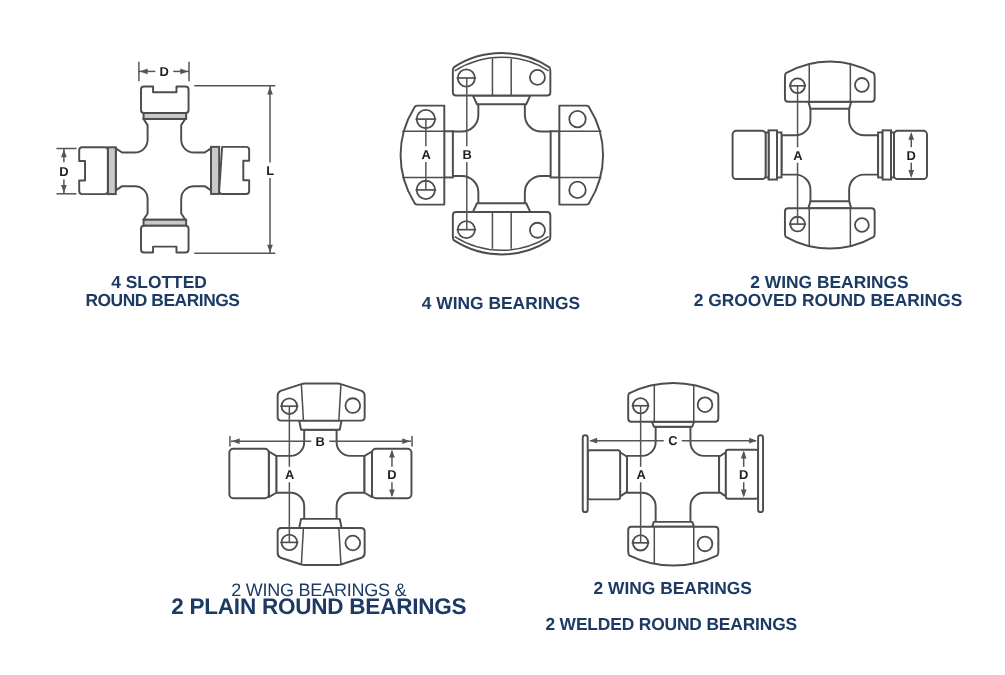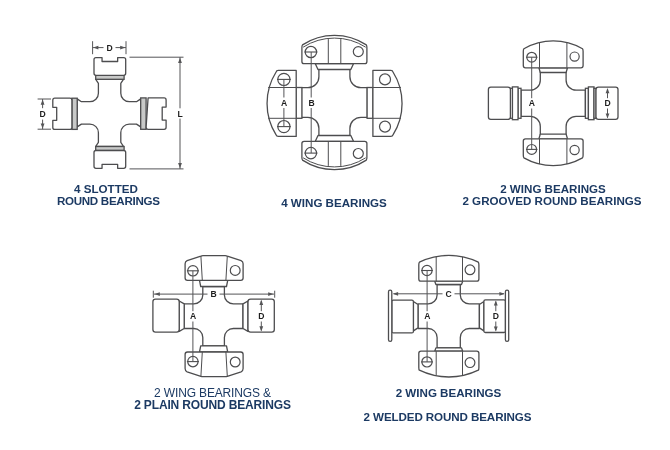--- a/index.html
+++ b/index.html
@@ -182,14 +182,14 @@
     <path d="M495.8 331.6 L493.9 326.4 L497.7 326.4 Z" fill="#555557"></path>
     <rect x="492.1" y="312.0" width="7.4" height="8.4" fill="#fff"></rect>
     <text x="495.8" y="319.3" font-family="Liberation Sans, sans-serif" font-size="8.6" font-weight="bold" fill="#1e1e1e" text-anchor="middle">D</text>
 </svg>
 <div style="position:absolute;left:-44.0px;top:182.5px;width:300px;text-align:center;font-size:11.6px;font-weight:bold;color:#1c3a63;letter-spacing:0px;line-height:12px;">4 SLOTTED</div>
 <div style="position:absolute;left:-41.7px;top:194.5px;width:300px;text-align:center;font-size:11.6px;font-weight:bold;color:#1c3a63;letter-spacing:-0.3px;line-height:12px;">ROUND BEARINGS</div>
 <div style="position:absolute;left:184.0px;top:182.5px;width:300px;text-align:center;font-size:11.6px;font-weight:bold;color:#1c3a63;letter-spacing:0px;line-height:12px;margin-top:14px;">4 WING BEARINGS</div>
 <div style="position:absolute;left:403.0px;top:182.5px;width:300px;text-align:center;font-size:11.6px;font-weight:bold;color:#1c3a63;letter-spacing:0px;line-height:12px;">2 WING BEARINGS</div>
 <div style="position:absolute;left:402.0px;top:194.5px;width:300px;text-align:center;font-size:11.6px;font-weight:bold;color:#1c3a63;letter-spacing:0px;line-height:12px;">2 GROOVED ROUND BEARINGS</div>
 <div style="position:absolute;left:62.5px;top:387.3px;width:300px;text-align:center;font-size:12px;font-weight:normal;color:#1c3a63;letter-spacing:-0.15px;line-height:12px;">2 WING BEARINGS &amp;</div>
-<div style="position:absolute;left:62.5px;top:399.3px;width:300px;text-align:center;font-size:12px;font-weight:bold;color:#1c3a63;letter-spacing:-0.15px;line-height:12px;">2 PLAIN ROUND BEARINGS</div>
+<div style="position:absolute;left:62.5px;top:399.3px;width:300px;text-align:center;font-size:15px;font-weight:bold;color:#1c3a63;letter-spacing:-0.15px;line-height:12px;">2 PLAIN ROUND BEARINGS</div>
 <div style="position:absolute;left:298.5px;top:387.3px;width:300px;text-align:center;font-size:11.6px;font-weight:bold;color:#1c3a63;letter-spacing:0px;line-height:12px;">2 WING BEARINGS</div>
 <div style="position:absolute;left:297.5px;top:399.3px;width:300px;text-align:center;font-size:11.6px;font-weight:bold;color:#1c3a63;letter-spacing:-0.1px;line-height:12px;margin-top:12px;">2 WELDED ROUND BEARINGS</div>
 </body></html>

